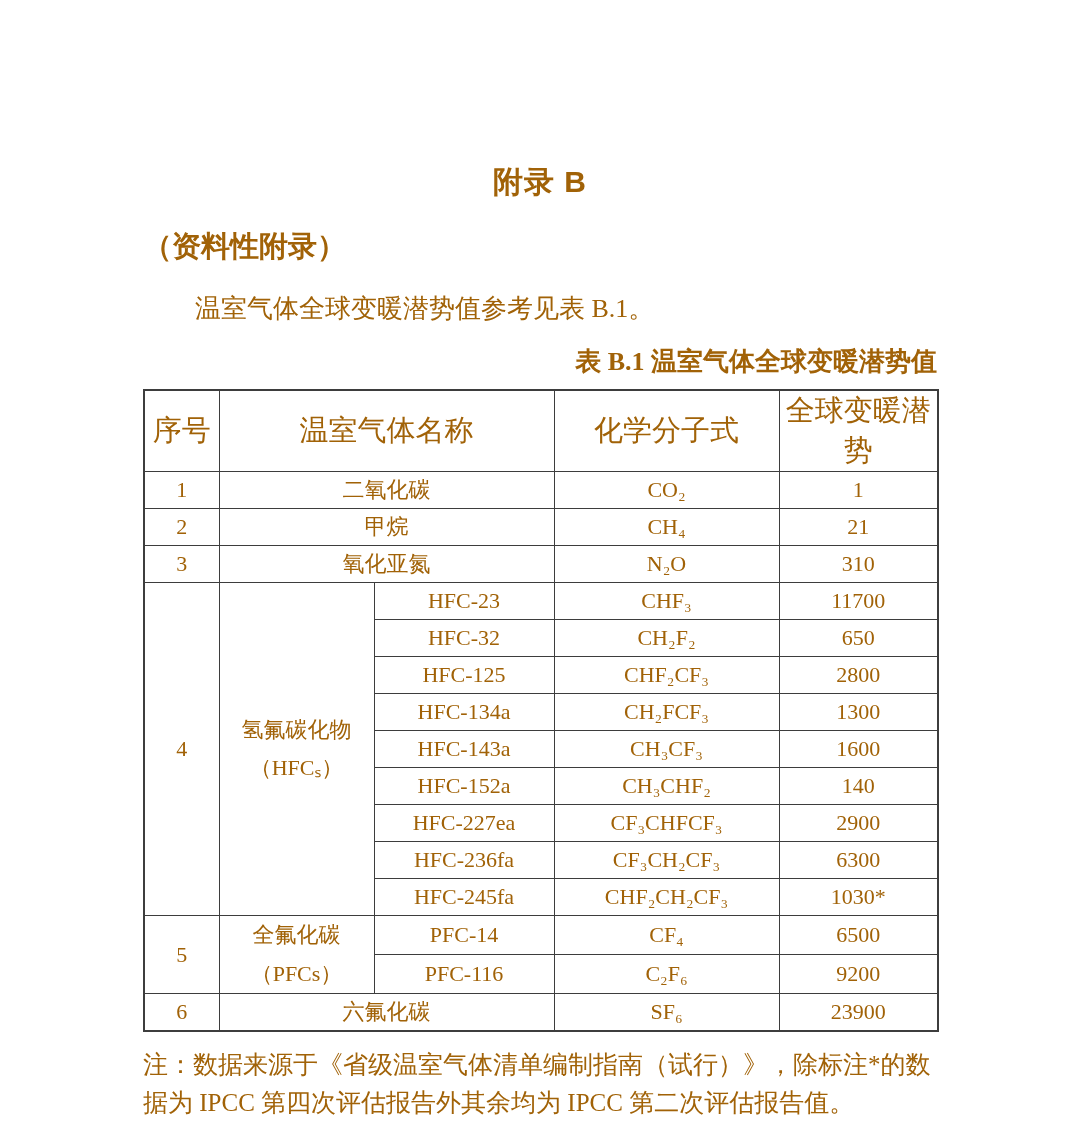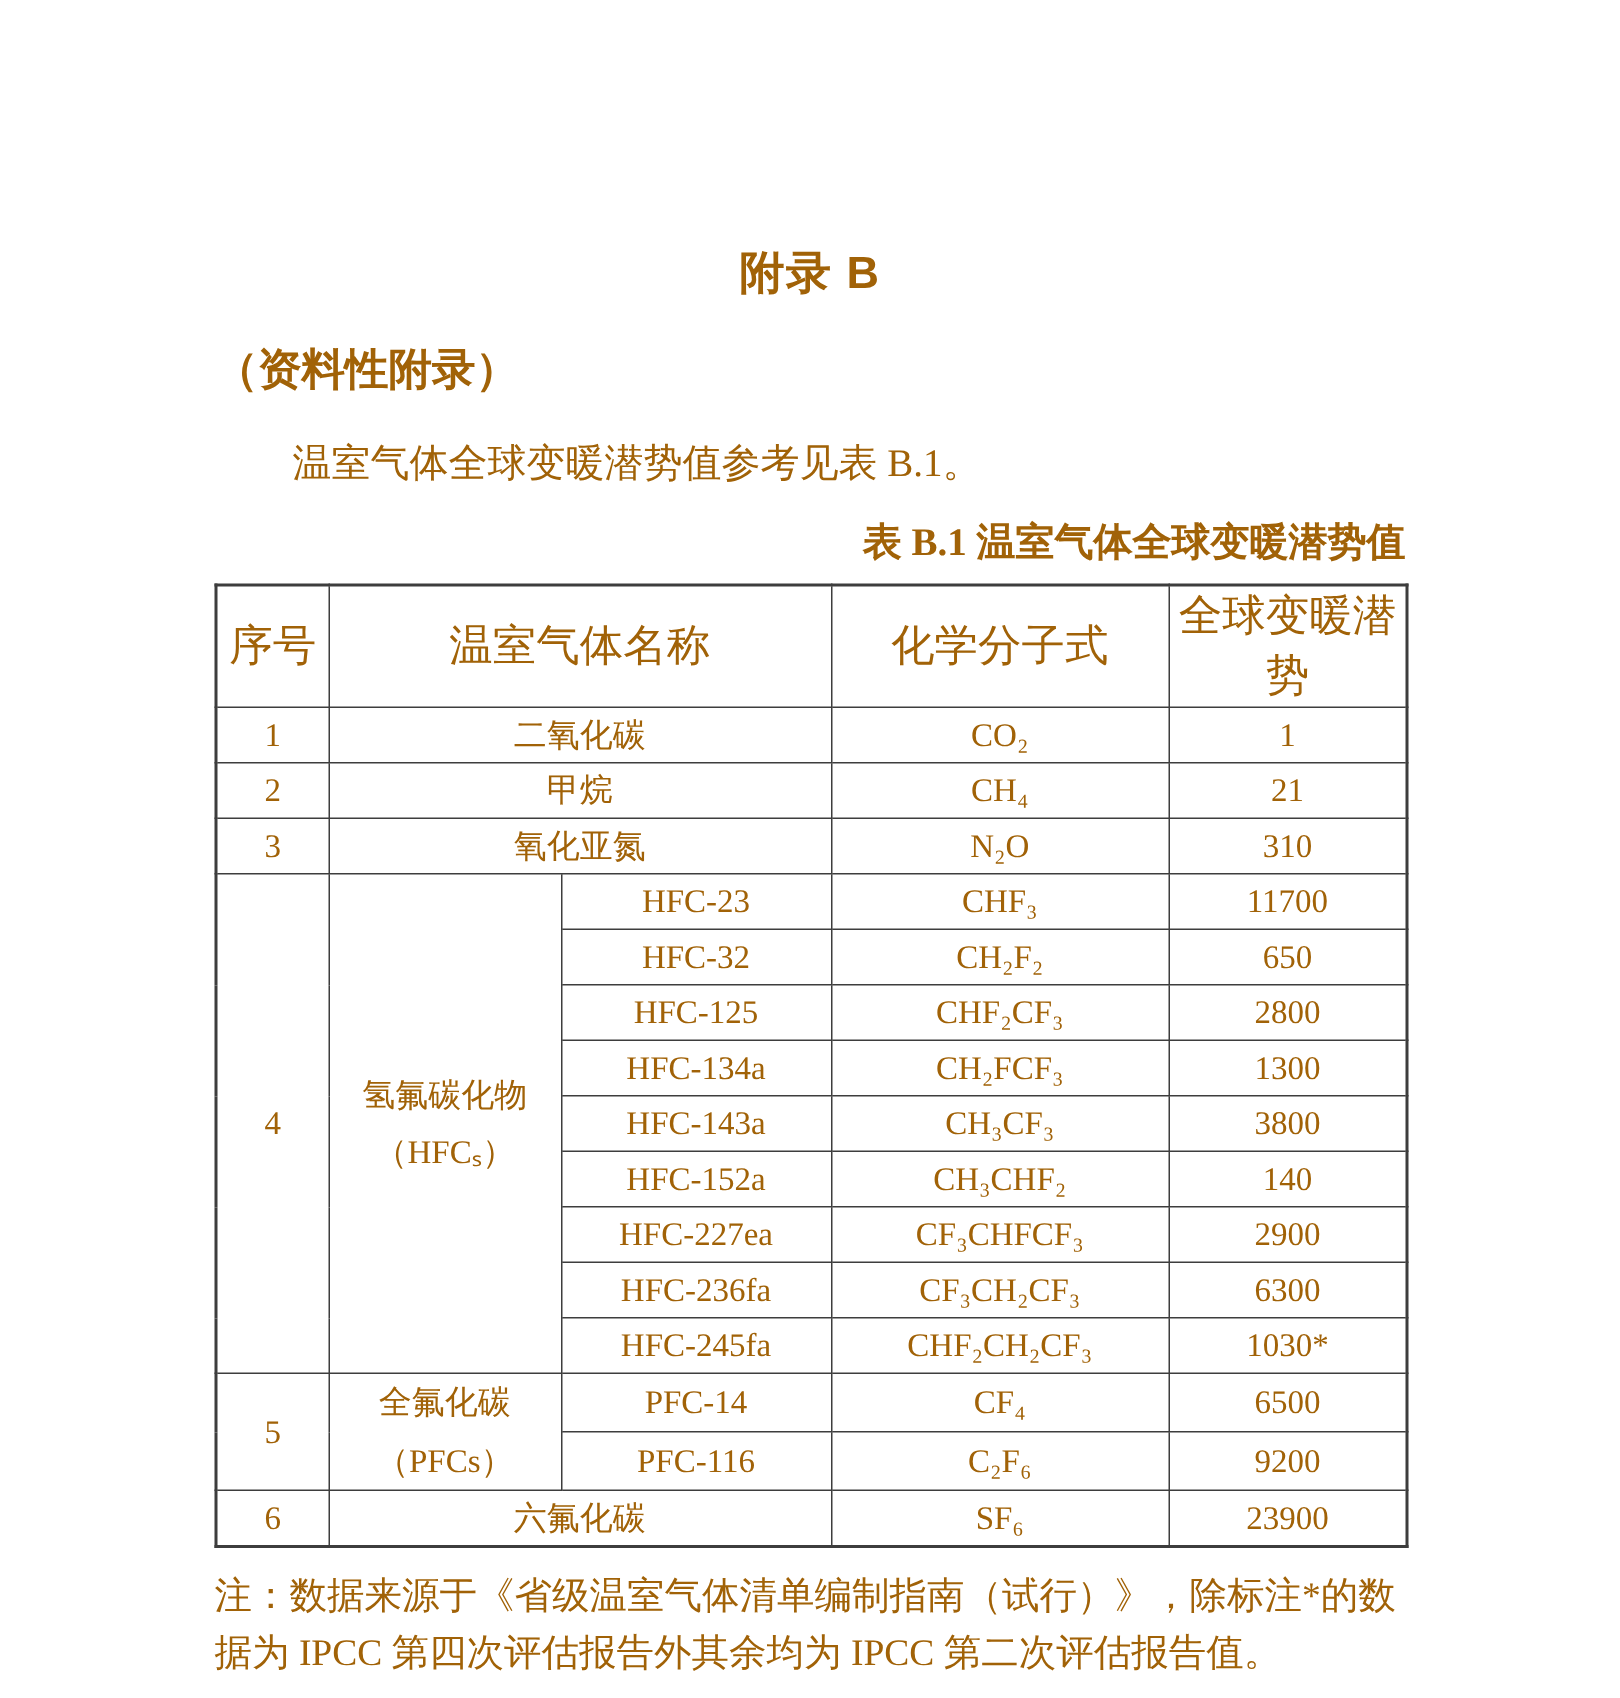--- a/index.html
+++ b/index.html
@@ -149,21 +149,21 @@
           <td>2800</td>
         </tr>
         <tr>
           <td>HFC-134a</td>
           <td>CH₂FCF₃</td>
           <td>1300</td>
         </tr>
         <tr>
           <td>HFC-143a</td>
           <td>CH₃CF₃</td>
-          <td>3800</td>
+          <td>1600</td>
         </tr>
         <tr>
           <td>HFC-152a</td>
           <td>CH₃CHF₂</td>
           <td>140</td>
         </tr>
         <tr>
           <td>HFC-227ea</td>
           <td>CF₃CHFCF₃</td>
           <td>2900</td>

